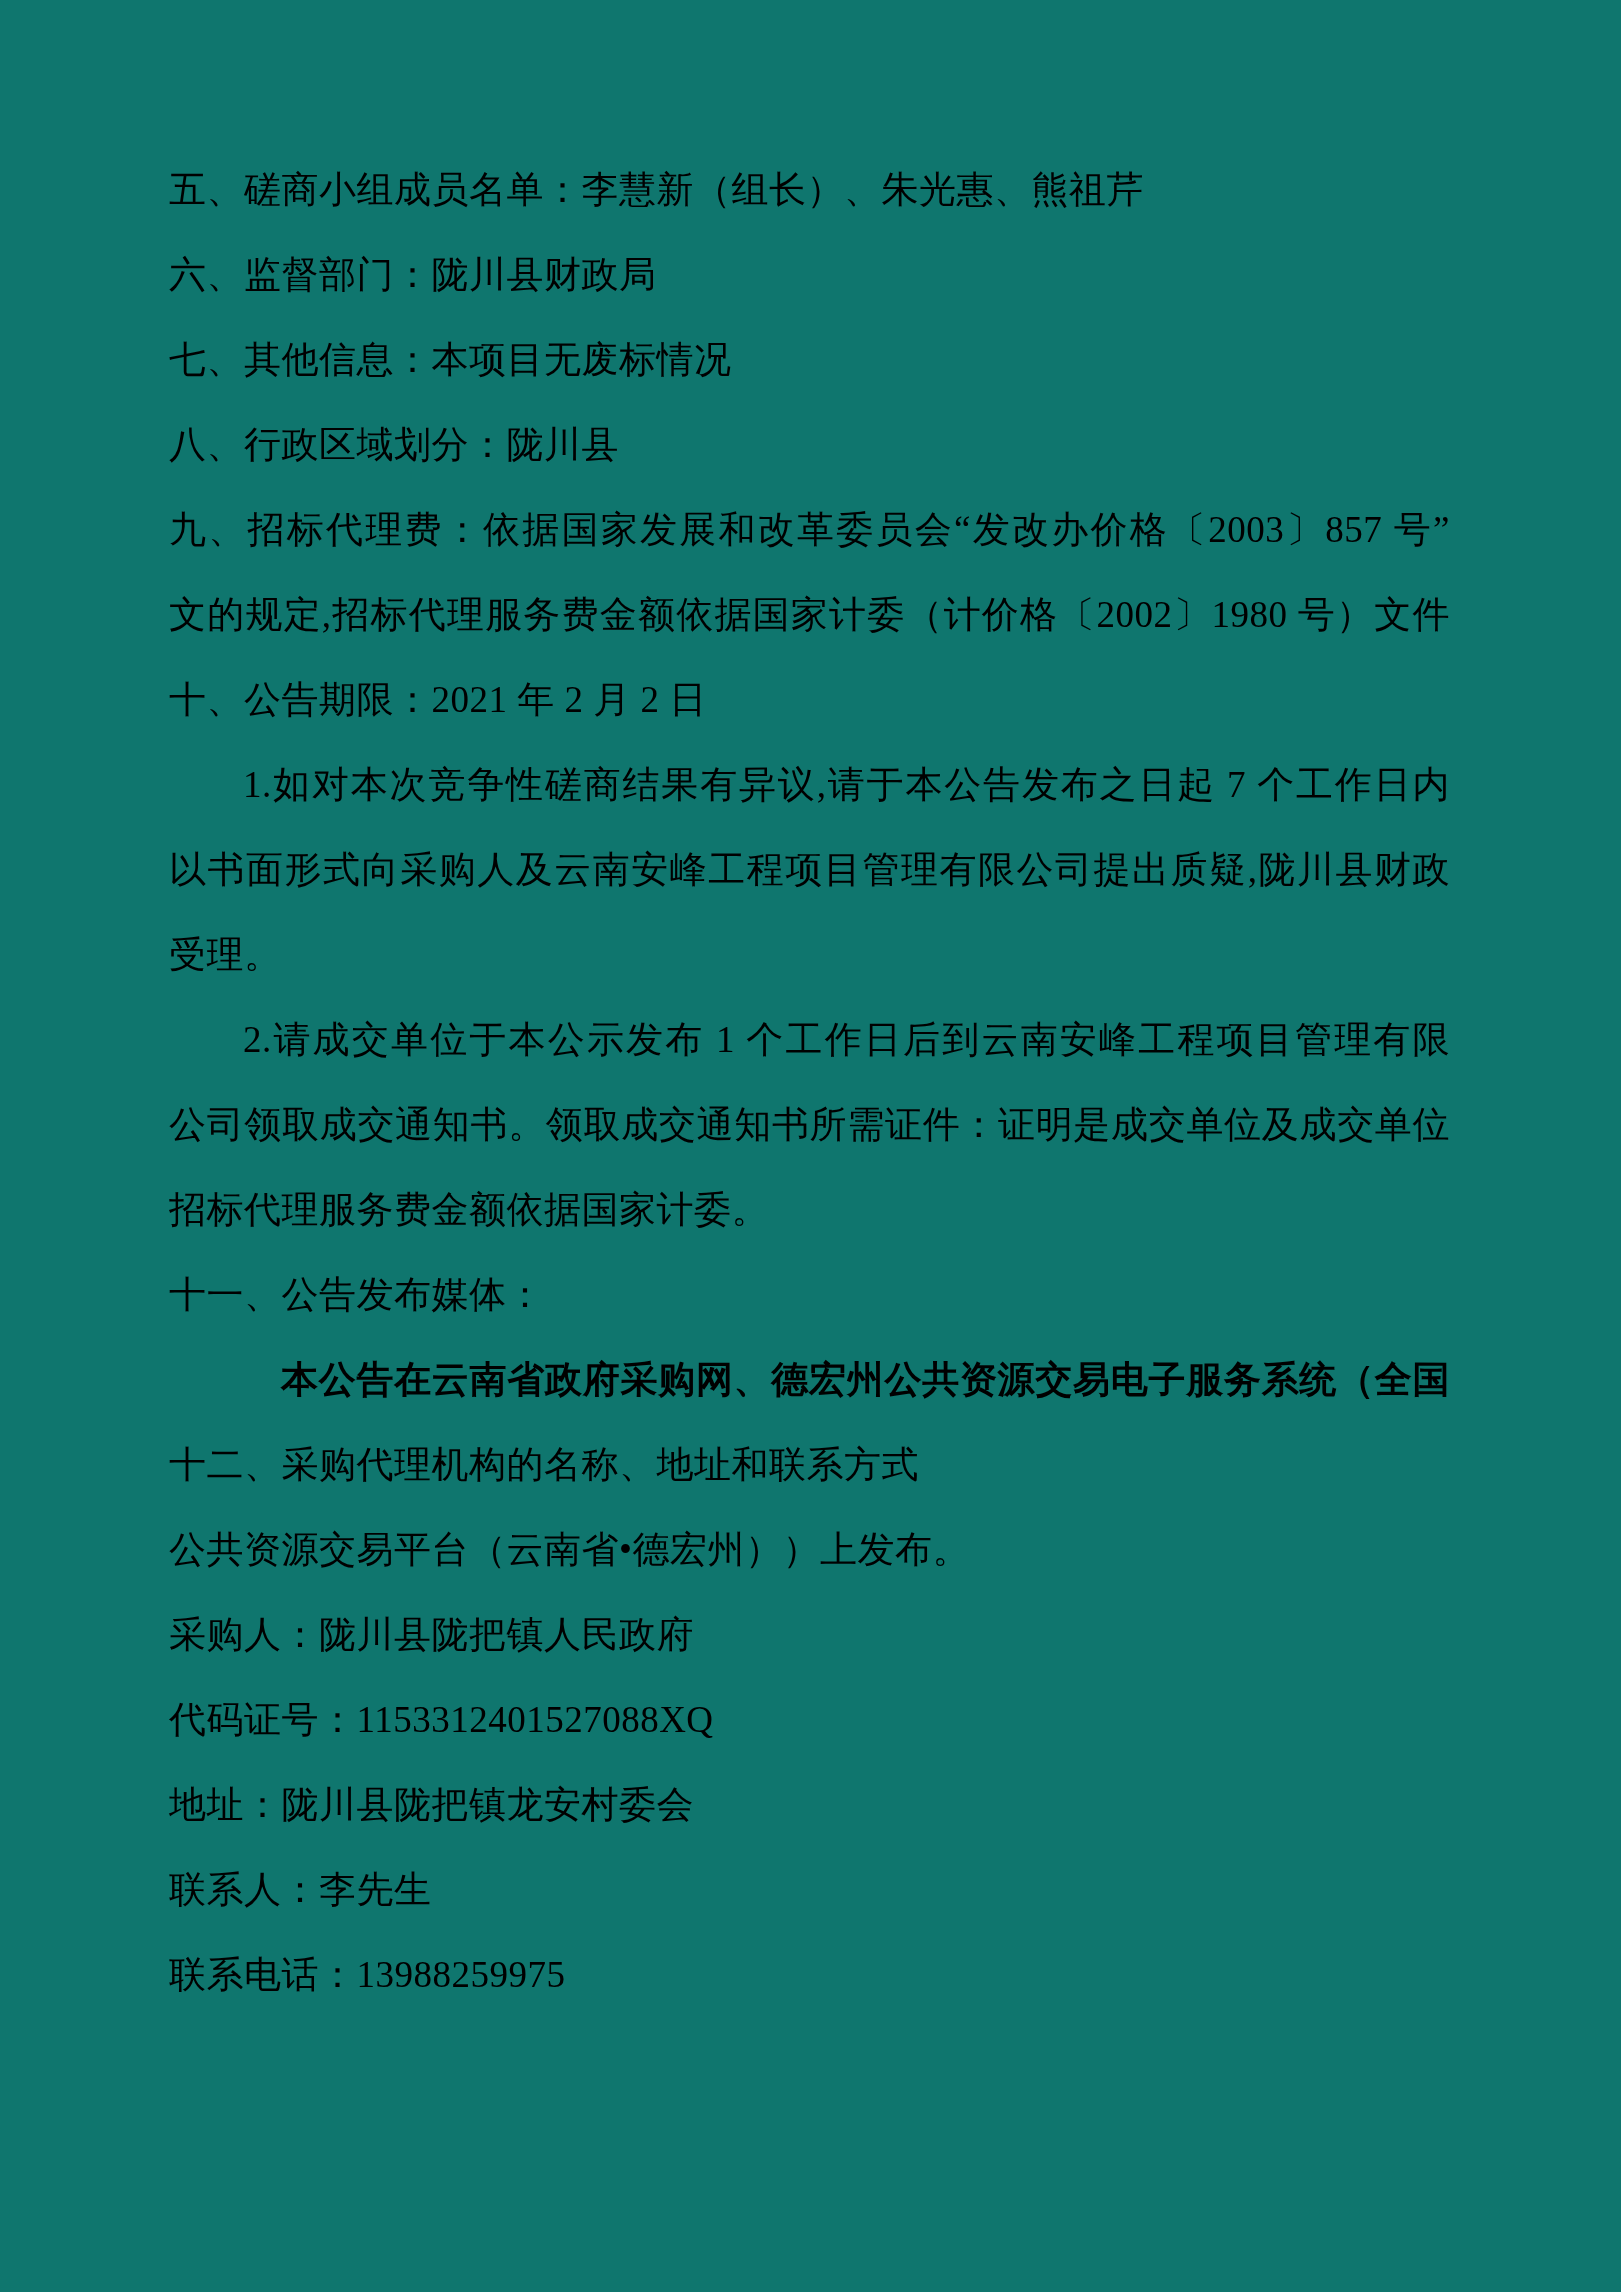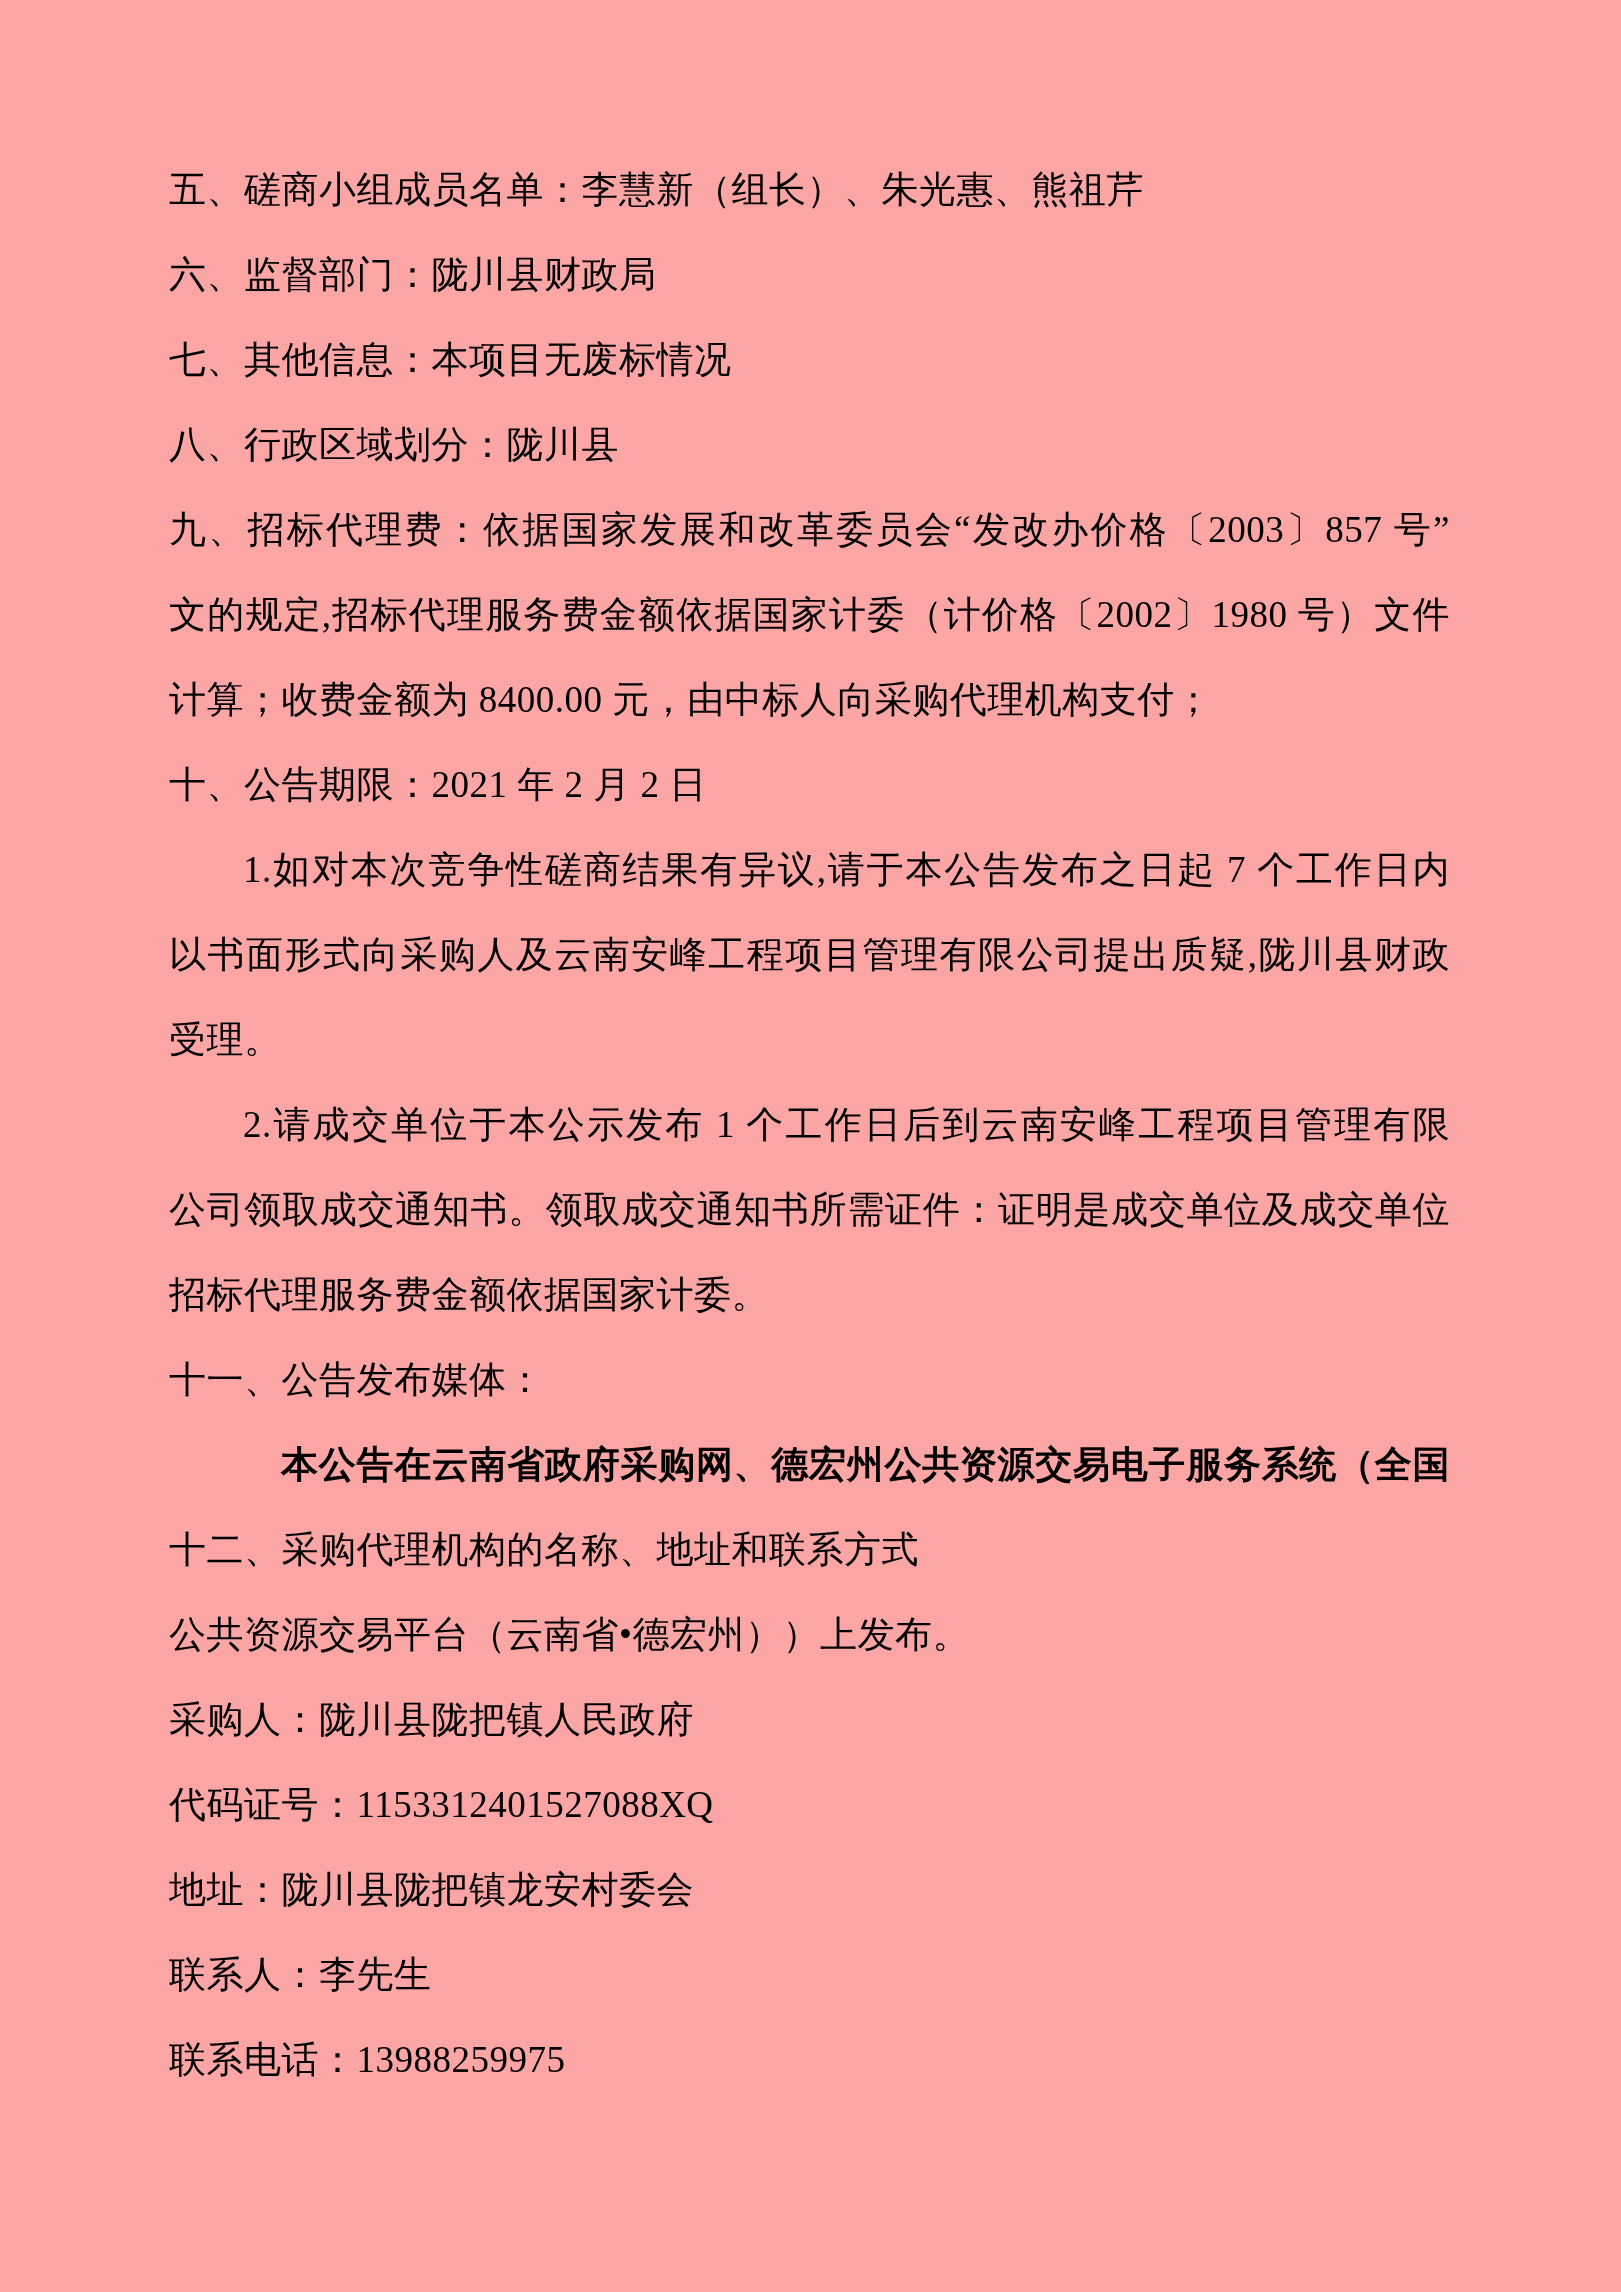--- a/index.html
+++ b/index.html
@@ -5,21 +5,21 @@
 <style>
   html, body {
     margin: 0;
     padding: 0;
     background: #ffffff;
   }
   .page {
     position: relative;
     width: 1621px;
     height: 2293px;
-    background: #fca5a5;
+    background: #0f766e;
     color: #000000;
     font-family: "Liberation Serif", "DejaVu Serif", serif;
     font-size: 37px;
     box-sizing: border-box;
     padding-top: 147px;
     padding-left: 169px;
     padding-right: 171px;
     overflow: hidden;
   }
   .doc-line {
@@ -46,21 +46,20 @@
 </head>
 <body>
 
 <div class="page">
   <div class="doc-line">五、磋商小组成员名单：李慧新（组长）、朱光惠、熊祖芹</div>
   <div class="doc-line">六、监督部门：陇川县财政局</div>
   <div class="doc-line">七、其他信息：本项目无废标情况</div>
   <div class="doc-line">八、行政区域划分：陇川县</div>
   <div class="doc-line jf">九、招标代理费：依据国家发展和改革委员会“发改办价格〔2003〕857 号”</div>
   <div class="doc-line jf">文的规定,招标代理服务费金额依据国家计委（计价格〔2002〕1980 号）文件</div>
-  <div class="doc-line">计算；收费金额为 8400.00 元，由中标人向采购代理机构支付；</div>
   <div class="doc-line">十、公告期限：2021 年 2 月 2 日</div>
   <div class="doc-line jf i2">1.如对本次竞争性磋商结果有异议,请于本公告发布之日起 7 个工作日内</div>
   <div class="doc-line jf">以书面形式向采购人及云南安峰工程项目管理有限公司提出质疑,陇川县财政局</div>
   <div class="doc-line">受理。</div>
   <div class="doc-line jf i2">2.请成交单位于本公示发布 1 个工作日后到云南安峰工程项目管理有限</div>
   <div class="doc-line jf">公司领取成交通知书。领取成交通知书所需证件：证明是成交单位及成交单位</div>
   <div class="doc-line">招标代理服务费金额依据国家计委。</div>
   <div class="doc-line">十一、公告发布媒体：</div>
   <div class="doc-line jf i3">本公告在云南省政府采购网、德宏州公共资源交易电子服务系统（全国</div>
   <div class="doc-line">十二、采购代理机构的名称、地址和联系方式</div>

